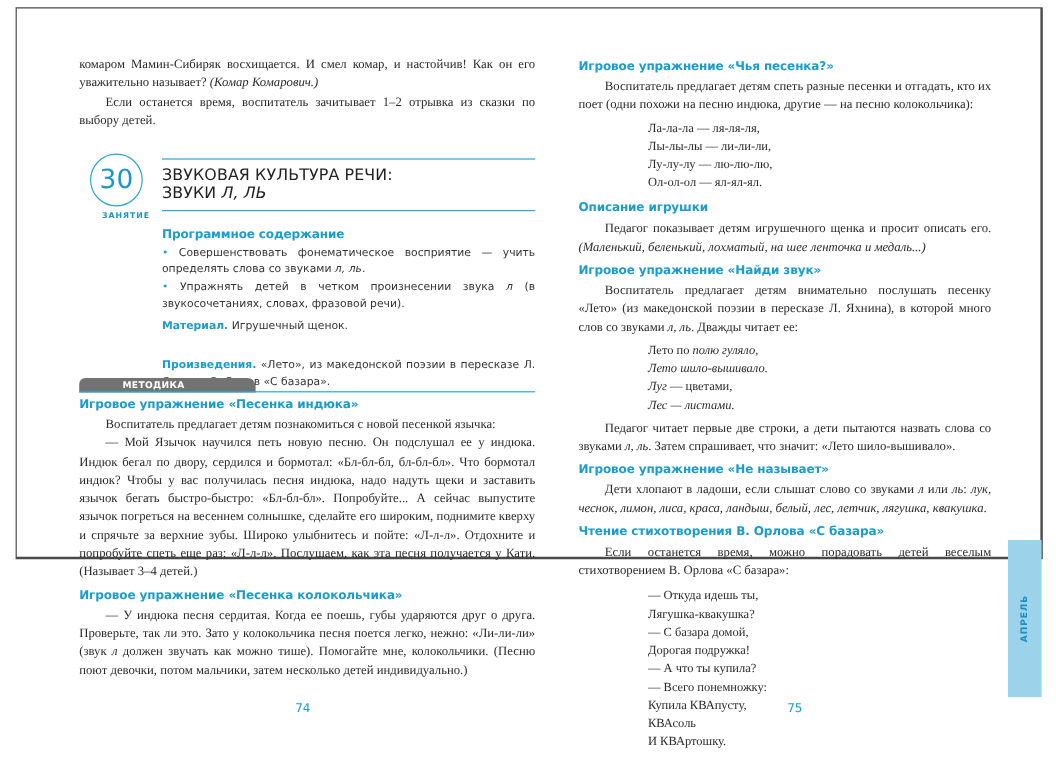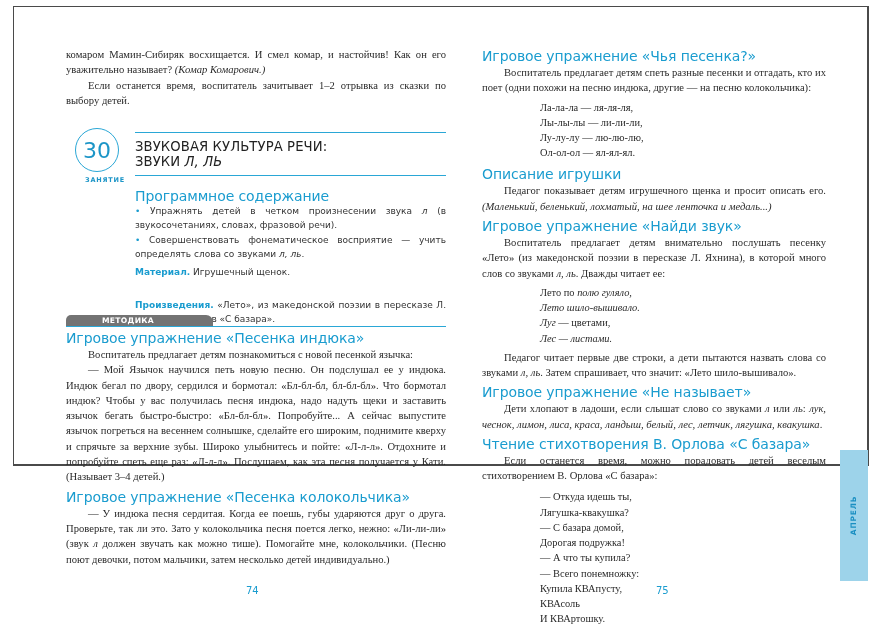--- a/index.html
+++ b/index.html
@@ -13,21 +13,21 @@
     }
     .page { position: absolute; top: 0; height: 100%; }
     .page-left { left: 52px; width: 380px; }
     .page-right { left: 468px; width: 344px; }
 
     .body-text { font-size: 10.6px; line-height: 15.3px; text-align: justify; }
     .indent { text-indent: 22px; }
     .italic { font-style: italic; }
     .subhead {
       font-family: "DejaVu Sans", "Liberation Sans", sans-serif;
-      font-weight: normal; color: #1a9ccf; font-size: 14px; letter-spacing: -0.1px;
+      font-weight: bold; color: #1a9ccf; font-size: 10px; letter-spacing: -0.1px;
       margin-top: 5px; margin-bottom: 2px; line-height: 14px;
     }
 
     
     .lesson-head { position: absolute; left: 0; top: 121px; width: 380px; height: 58px; }
     .lesson-badge { position: absolute; left: 3px; top: 0; width: 56px; text-align: right; }
     .lesson-circle {
       width: 44px; height: 44px; border: 1.6px solid #2aa7d6; border-radius: 50%;
       margin: 0 auto; display: flex; align-items: center; justify-content: center;
       font-family: "DejaVu Sans", "Liberation Sans", sans-serif; font-size: 22px; color: #1c95c7;
@@ -86,22 +86,22 @@
         <div class="lesson-word">ЗАНЯТИЕ</div>
       </div>
       <div class="lesson-title-wrap">
         <div class="lesson-title">ЗВУКОВАЯ КУЛЬТУРА РЕЧИ:</div>
         <div class="lesson-title"><span>ЗВУКИ </span><span style="font-style:italic">Л, ЛЬ</span></div>
       </div>
     </div>
 
     <div class="program">
       <div class="subhead" style="margin-top:0">Программное содержание</div>
+      <p class="p"><span class="bullet">•</span><span> Совершенствовать фонематическое восприятие — учить определять слова со звуками </span><span class="italic">л, ль</span><span>.</span></p>
       <p class="p"><span class="bullet">•</span><span> Упражнять детей в четком произнесении звука </span><span class="italic">л</span><span> (в звукосочетаниях, словах, фразовой речи).</span></p>
-      <p class="p"><span class="bullet">•</span><span> Совершенствовать фонематическое восприятие — учить определять слова со звуками </span><span class="italic">л, ль</span><span>.</span></p>
       <p class="p" style="margin-top:5px"><span class="label-blue">Материал.</span><span> Игрушечный щенок.</span></p>
       <p class="p" style="margin-top:19px"><span class="label-blue">Произведения.</span><span> «Лето», из македонской поэзии в пересказе Л. Яхнина, В. Орлов «С базара».</span></p>
     </div>
 
     <div class="method-bar">
       <div class="method-tab">МЕТОДИКА ПРОВЕДЕНИЯ</div>
       <div class="method-line"></div>
     </div>
 
     <div class="body-text" style="position:absolute; left:0; top:324px; width:380px;">

